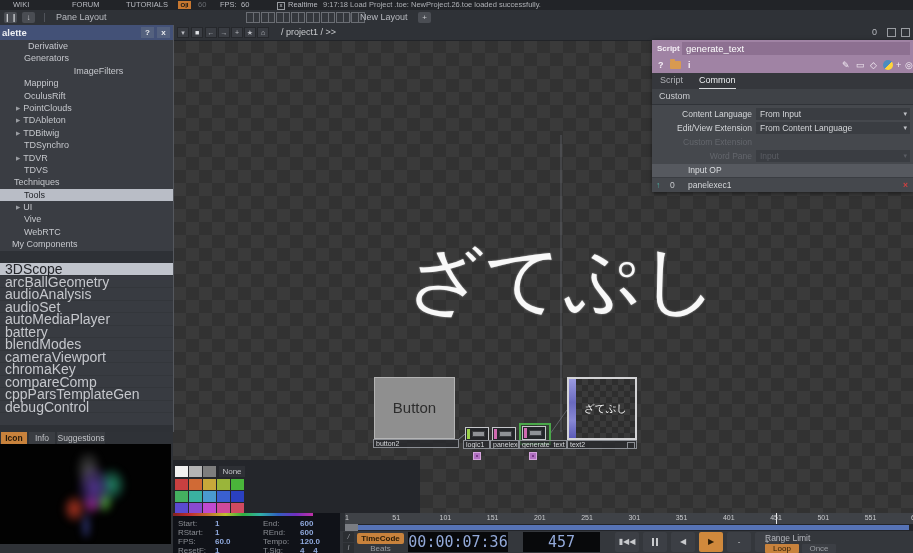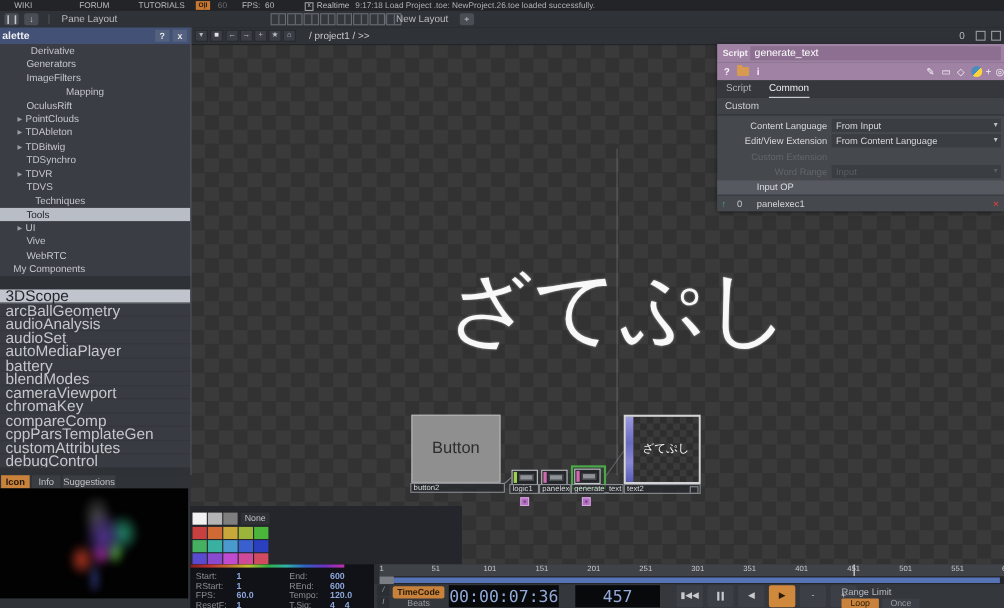--- a/index.html
+++ b/index.html
@@ -222,50 +222,49 @@
 
   <div class="abs palette">
     <div class="pal-title">
       <span style="padding-left:2px">alette</span>
       <span class="pal-btn" style="left:141px">?</span>
       <span class="pal-btn" style="left:157px">x</span>
     </div>
     <div class="pal-tree">
         <div class="tree-row" style="padding-left: 28px;"><span>Derivative</span></div>
         <div class="tree-row" style="padding-left: 24px;"><span>Generators</span></div>
-        <div class="tree-row" style="padding-left: 24px;"><span>ImageFilters</span></div>
-        <div class="tree-row" style="padding-left: 24px; margin-left: 36px;"><span>Mapping</span></div>
+        <div class="tree-row" style="padding-left: 24px; text-align: center;"><span>ImageFilters</span></div>
+        <div class="tree-row" style="padding-left: 24px;"><span>Mapping</span></div>
         <div class="tree-row" style="padding-left: 24px;"><span>OculusRift</span></div>
         <div class="tree-row" style="padding-left: 16px;"><span class="tri">▶</span><span>PointClouds</span></div>
         <div class="tree-row" style="padding-left: 16px;"><span class="tri">▶</span><span>TDAbleton</span></div>
         <div class="tree-row" style="padding-left: 16px;"><span class="tri">▶</span><span>TDBitwig</span></div>
         <div class="tree-row" style="padding-left: 24px;"><span>TDSynchro</span></div>
         <div class="tree-row" style="padding-left: 16px;"><span class="tri">▶</span><span>TDVR</span></div>
         <div class="tree-row" style="padding-left: 24px;"><span>TDVS</span></div>
-        <div class="tree-row" style="padding-left: 32px;"><span>Techniques</span></div>
+        <div class="tree-row" style="padding-left: 14px;"><span>Techniques</span></div>
         <div class="tree-row sel" style="padding-left: 24px;"><span>Tools</span></div>
         <div class="tree-row" style="padding-left: 16px;"><span class="tri">▶</span><span>UI</span></div>
         <div class="tree-row" style="padding-left: 24px;"><span>Vive</span></div>
         <div class="tree-row" style="padding-left: 24px;"><span>WebRTC</span></div>
         <div class="tree-row" style="padding-left: 12px;"><span>My Components</span></div>
       </div>
     <div class="pal-sep"></div>
     <div class="pal-list">
         <div class="list-row sel">3DScope</div>
         <div class="list-row">arcBallGeometry</div>
         <div class="list-row">audioAnalysis</div>
         <div class="list-row">audioSet</div>
         <div class="list-row">autoMediaPlayer</div>
         <div class="list-row">battery</div>
         <div class="list-row">blendModes</div>
         <div class="list-row">cameraViewport</div>
         <div class="list-row">chromaKey</div>
         <div class="list-row">compareComp</div>
         <div class="list-row">cppParsTemplateGen</div>
-        <div class="list-row">customAttributes</div>
         <div class="list-row">debugControl</div>
       </div>
     <div class="pal-bottom"></div>
   </div>
 
   <div class="abs preview">
     <span class="ptab active" style="left:1px;width:26px">Icon</span>
     <span class="ptab" style="left:29px;width:26px">Info</span>
     <span class="ptab" style="left:57px;width:48px">Suggestions</span>
     <div class="preview-art">
@@ -343,21 +342,21 @@
       <span class="p-field"><span>From Input</span><span class="dd">▾</span></span>
     </div>
     <div class="p-row" style="top:81px">
       <span class="p-label">Edit/View Extension</span>
       <span class="p-field"><span>From Content Language</span><span class="dd">▾</span></span>
     </div>
     <div class="p-row" style="top:95px">
       <span class="p-label dis">Custom Extension</span>
     </div>
     <div class="p-row" style="top:109px">
-      <span class="p-label dis">Word Range</span>
+      <span class="p-label dis">Word Pane</span>
       <span class="p-field dis"><span>Input</span><span class="dd" style="color:#5a5d63">▾</span></span>
     </div>
     <div class="p-inputop-head">
       <span style="padding-left:36px">Input OP</span>
     </div>
     <div class="p-inputop-row">
       <span style="position:absolute;left:4px;color:#4ab0a4;font-weight:bold">↑</span>
       <span style="position:absolute;left:18px;color:#c8cacd">0</span>
       <span style="position:absolute;left:36px;color:#d5d7da">panelexec1</span>
       <span style="position:absolute;right:5px;color:#d04040;font-weight:bold">×</span>

